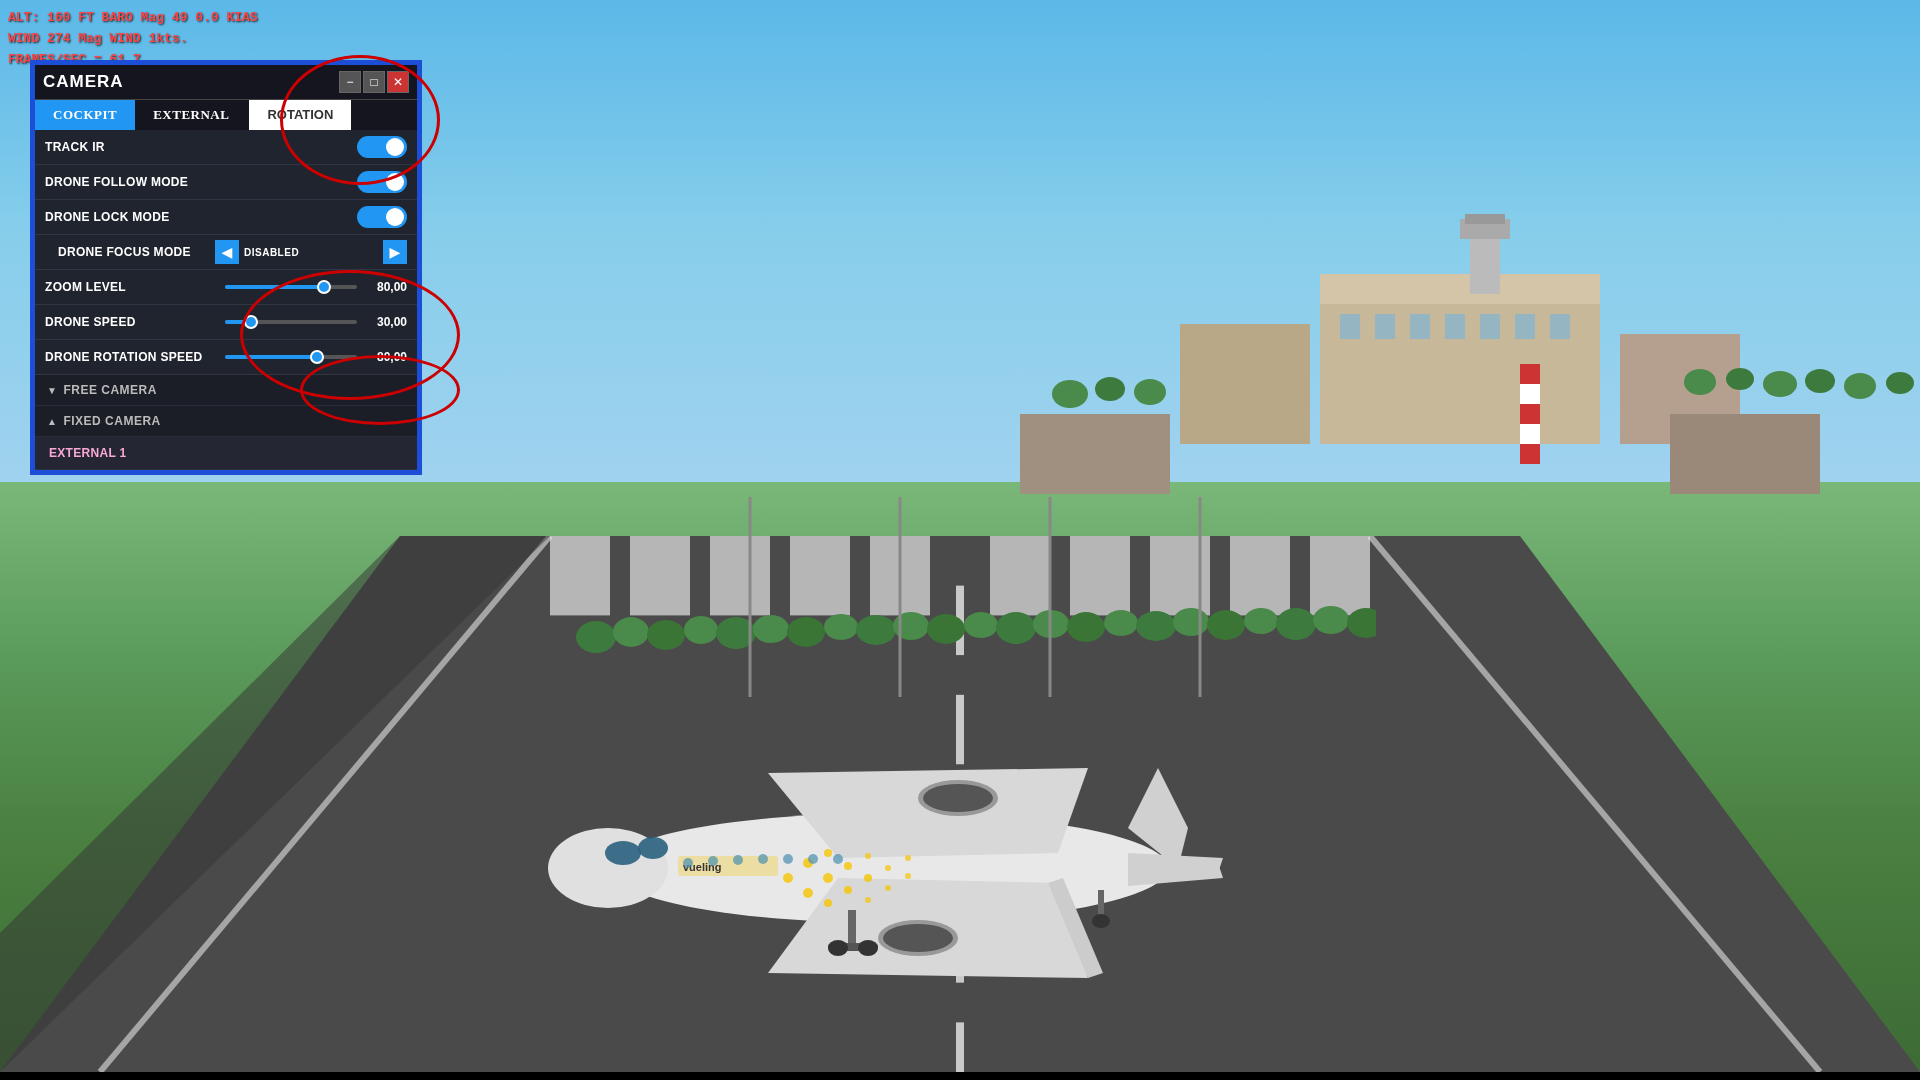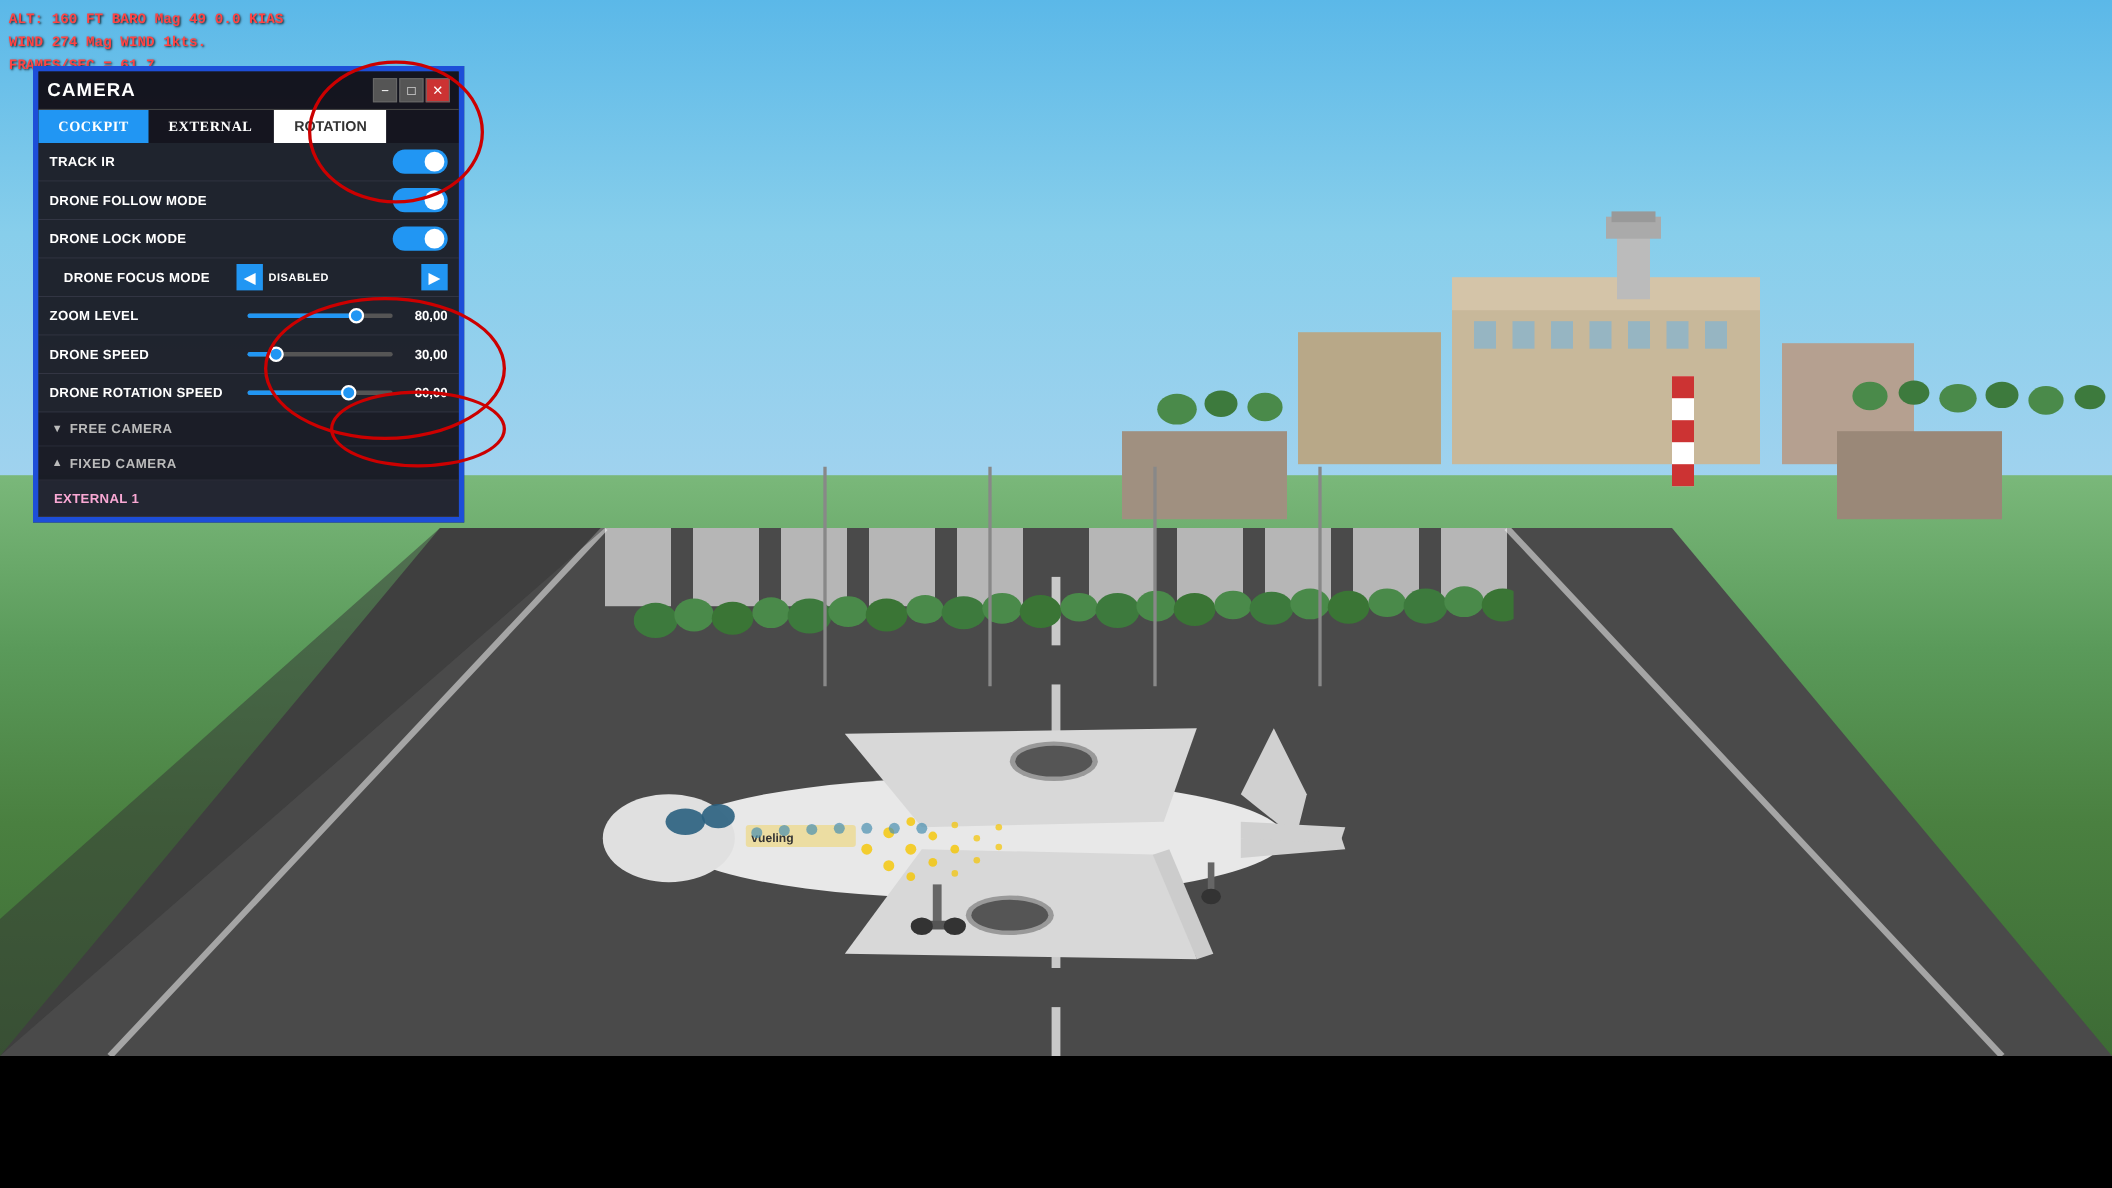--- a/index.html
+++ b/index.html
@@ -10,21 +10,21 @@
       font-family: Arial, sans-serif;
       position: relative;
       background: #000;
     }
 
     
     #sim-background {
       position: absolute;
       top: 0; left: 0;
       width: 1920px;
-      height: 960px;
+      height: 1072px;
       background: linear-gradient(180deg, #87CEEB 0%, #b0d9f0 30%, #6aab6a 60%, #4a8a4a 100%);
     }
 
     
     .sky-layer {
       position: absolute;
       top: 0; left: 0;
       width: 100%;
       height: 55%;
       background: linear-gradient(180deg, #5bb8e8 0%, #87CEEB 40%, #aad4f0 100%);

